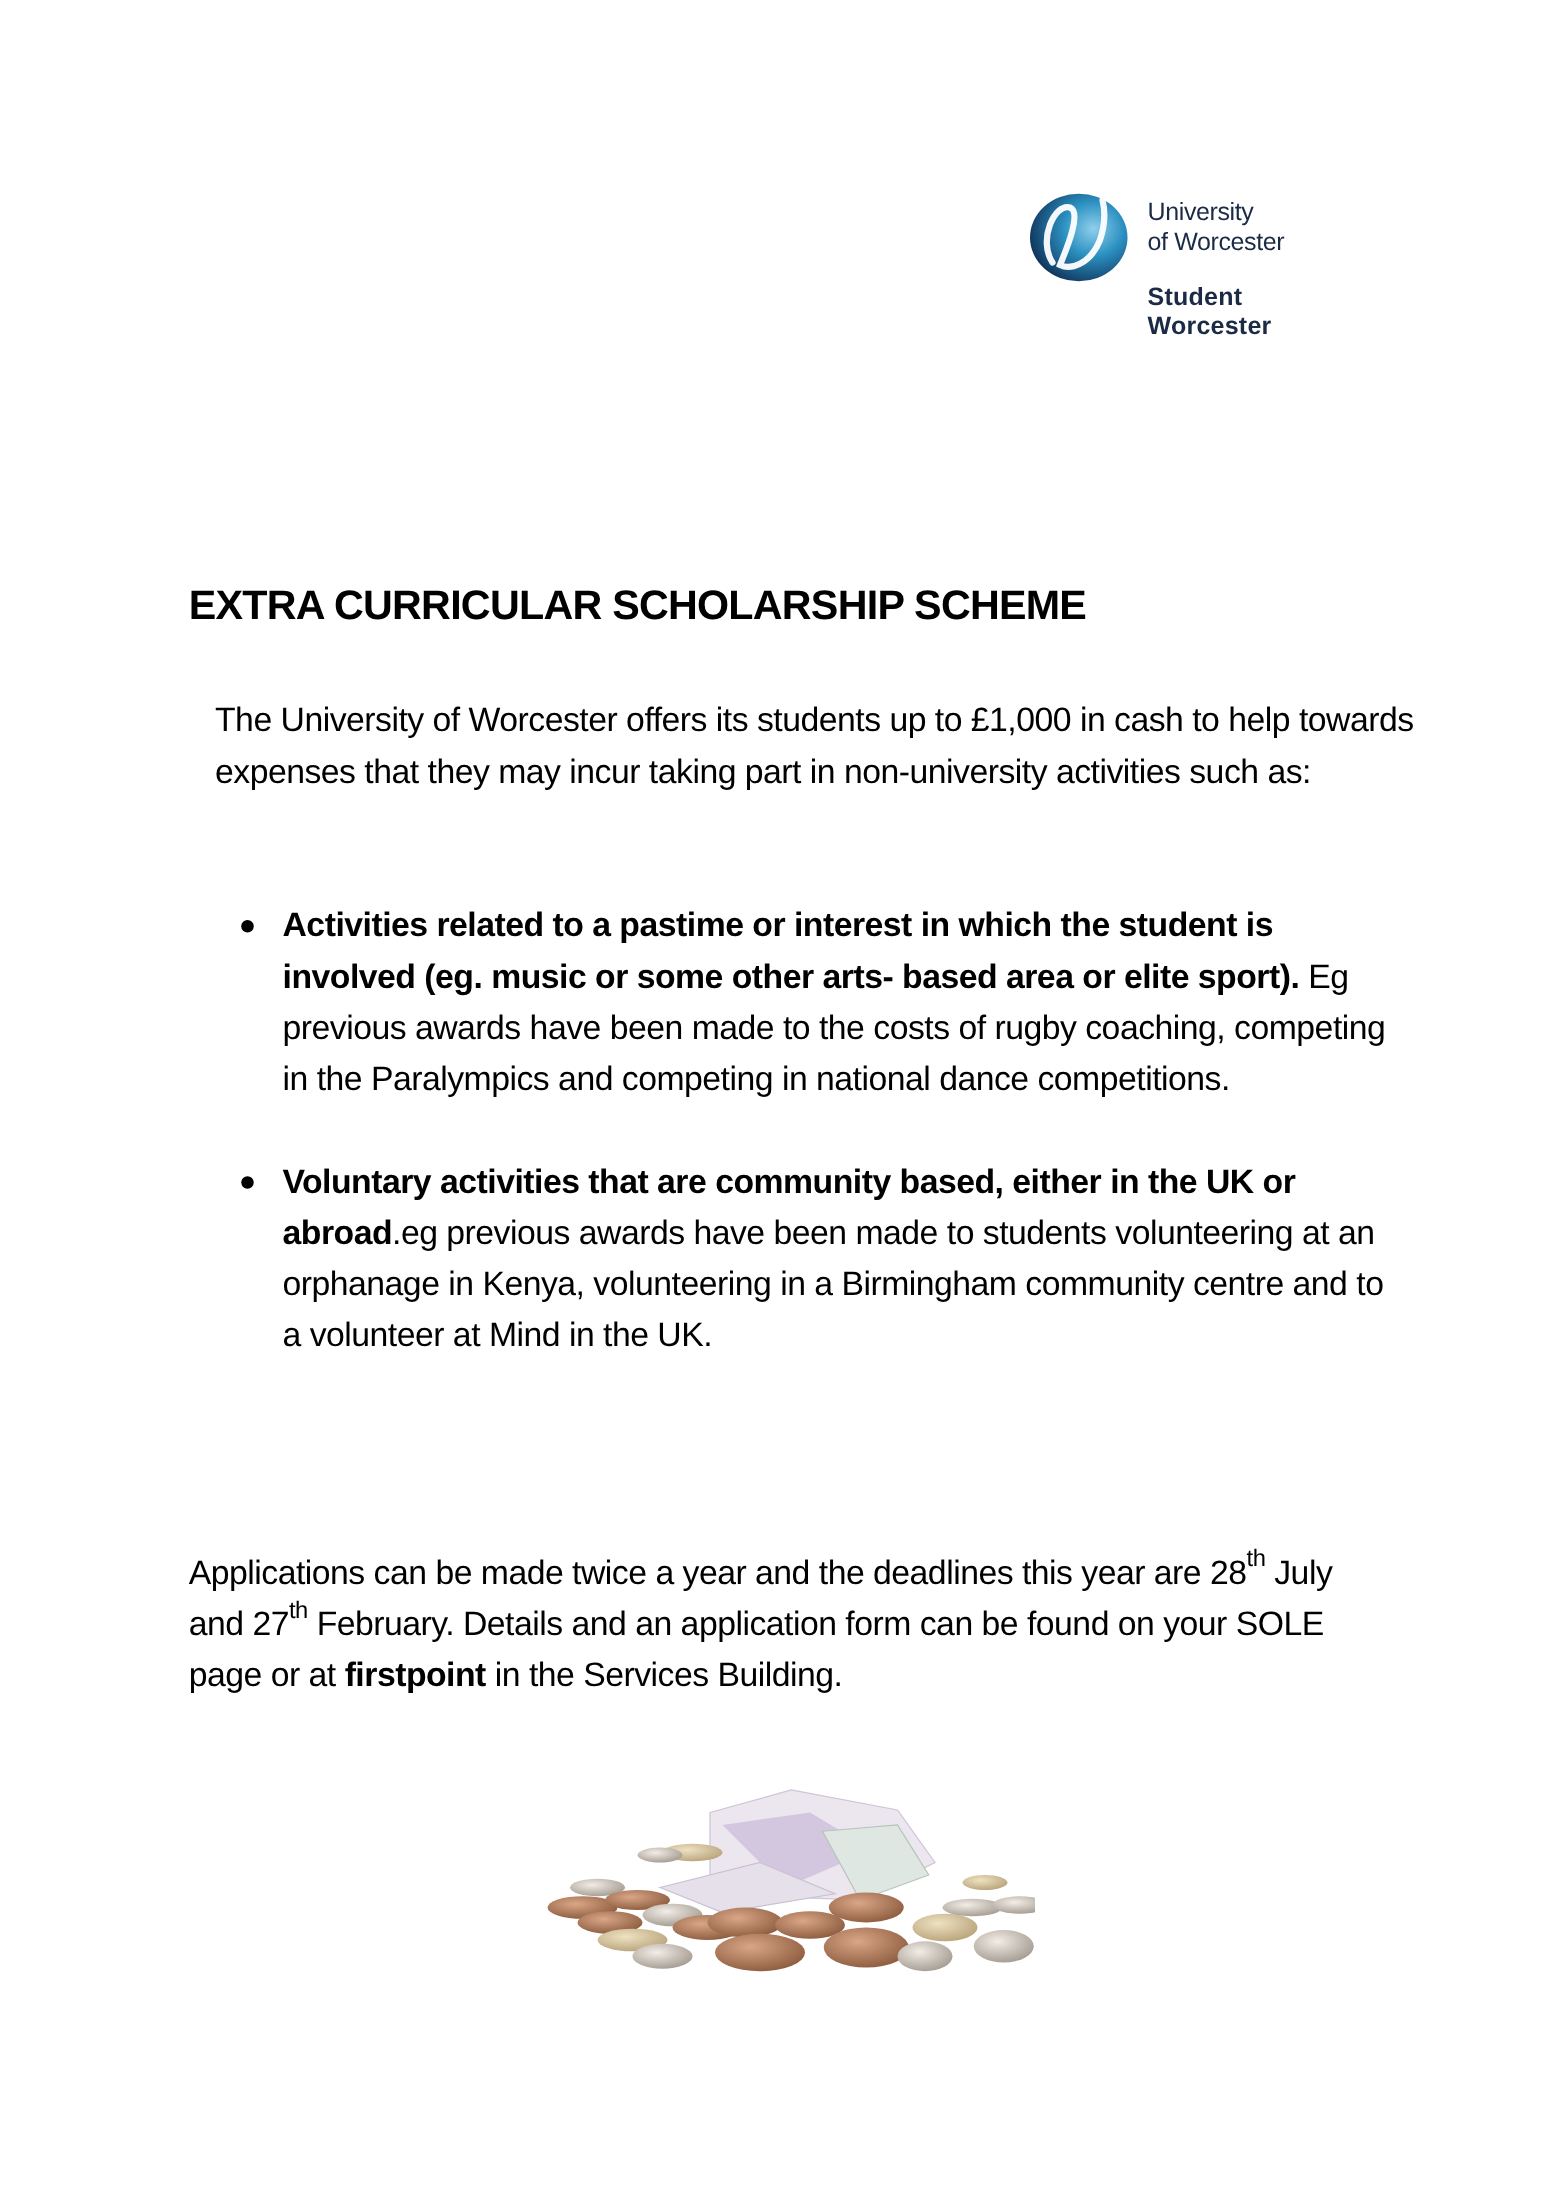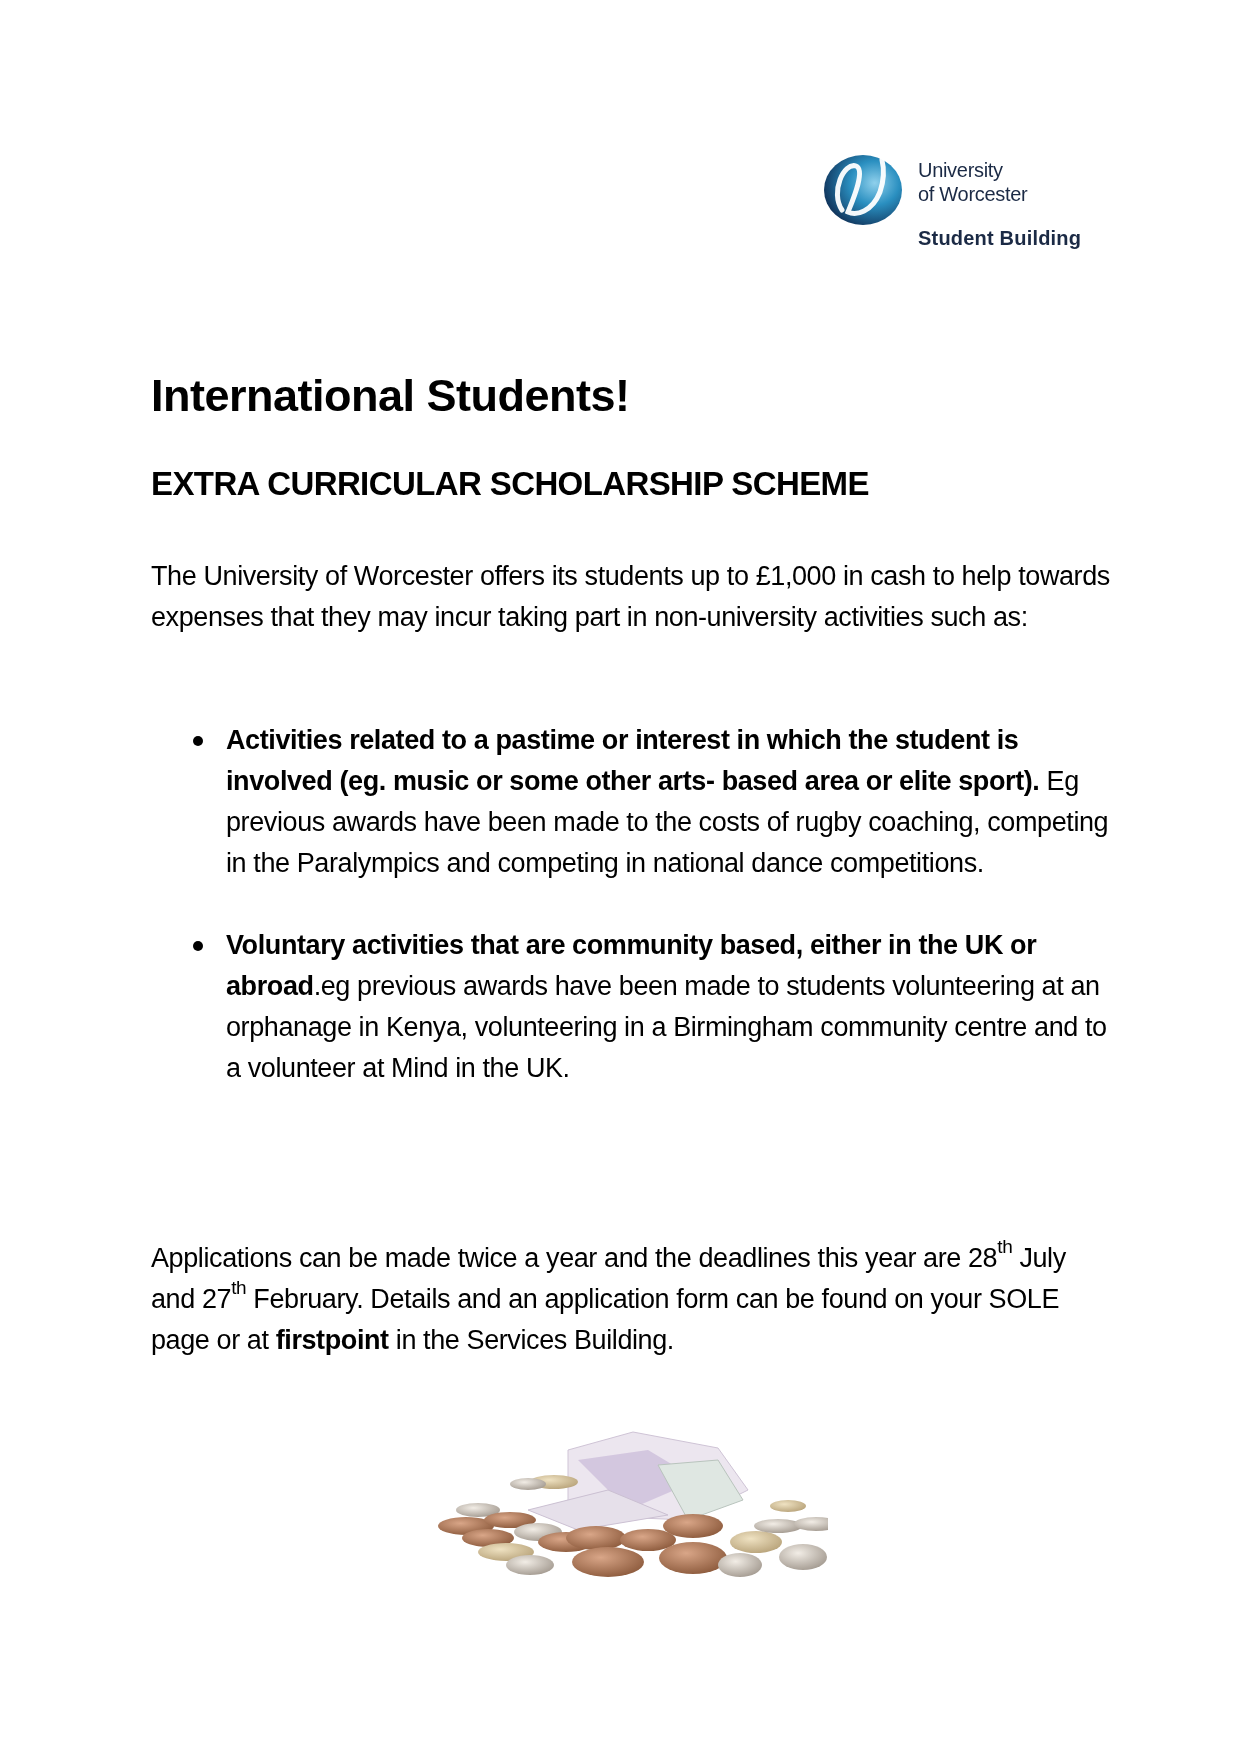--- a/index.html
+++ b/index.html
@@ -23,21 +23,21 @@
       letter-spacing: -0.5px;
     }
     .subtitle {
       position: absolute; left: 151px; top: 465px; width: 950px;
       font-size: 33px; font-weight: bold; margin: 0; letter-spacing: -0.6px;
     }
     .para {
       position: absolute; left: 151px; width: 960px;
       font-size: 27px; line-height: 41px; margin: 0; letter-spacing: -0.4px;
     }
-    .intro { top: 556px; }
+    .intro { top: 556px; margin-left: 21px; }
     .bullets { position: absolute; left: 151px; top: 720px; width: 960px; margin: 0; padding: 0; list-style: none; }
     .bullet {
       position: relative; padding-left: 75px; font-size: 27px; line-height: 41px;
       letter-spacing: -0.4px; margin-bottom: 41px;
     }
     .bullet-dot {
       position: absolute; left: 42px; top: 16px; width: 10px; height: 10px;
       border-radius: 50%; background: #000;
     }
     .bullet b { font-weight: bold; }
@@ -57,26 +57,25 @@
         <stop offset="100%" stop-color="#0f2f56"></stop>
       </radialGradient>
     </defs>
     <ellipse cx="41" cy="38" rx="39" ry="35" fill="url(#globe)"></ellipse>
     <path d="M20 58 C 8 40, 22 10, 34 14 C 44 18, 30 50, 26 60 C 34 64, 50 60, 58 40 C 62 28, 62 16, 60 8" fill="none" stroke="#ffffff" stroke-width="5" stroke-linecap="round" opacity="0.95"></path>
   </svg>
   <div class="logo-name">
     <div>University</div>
     <div>of Worcester</div>
   </div>
-  <div class="logo-sub">Student Building</div>
+  <div class="logo-sub">Student Worcester</div>
 </div>
 
 <h1 class="title">
   <br>
-  <span>International Students!</span>
 </h1>
 
 <h2 class="subtitle">EXTRA CURRICULAR SCHOLARSHIP SCHEME</h2>
 
 <p class="para intro">The University of Worcester offers its students up to £1,000 in cash to help towards expenses that they may incur taking part in non-university activities such as:</p>
 
 <ul class="bullets">
   <li class="bullet">
     <span class="bullet-dot"></span>
     <b>Activities related to a pastime or interest in which the student is involved (eg. music or some other arts- based area or elite sport).</b><span> Eg previous awards have been made to the costs of rugby coaching, competing in the Paralympics and competing in national dance competitions.</span>

